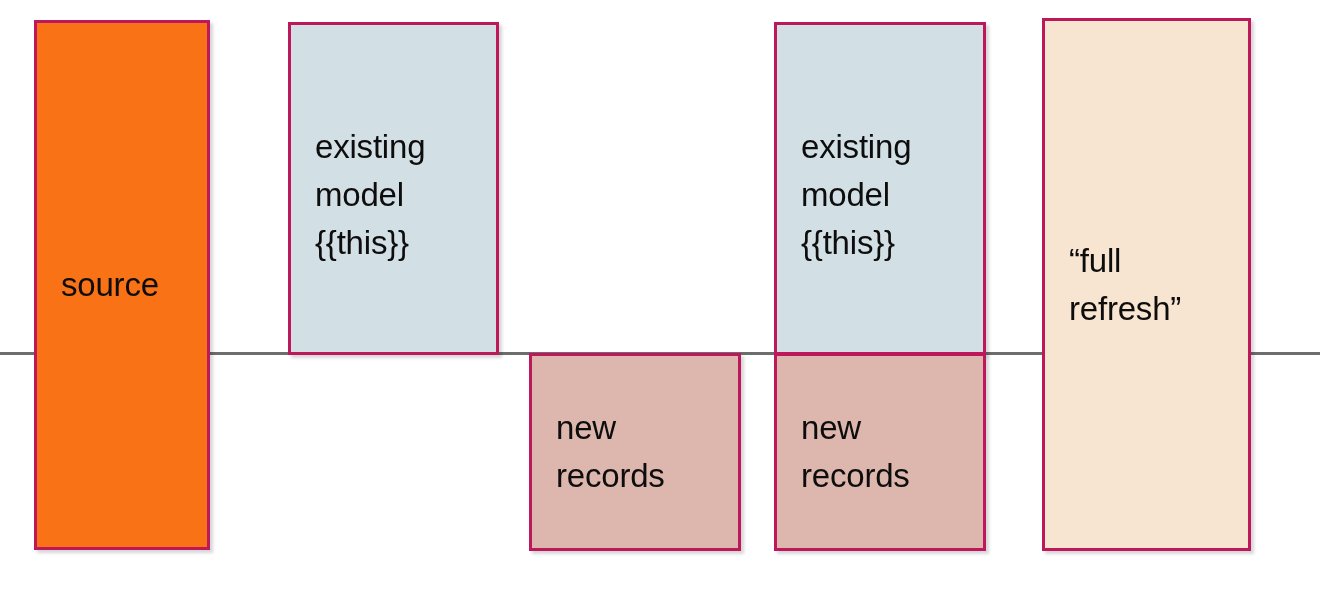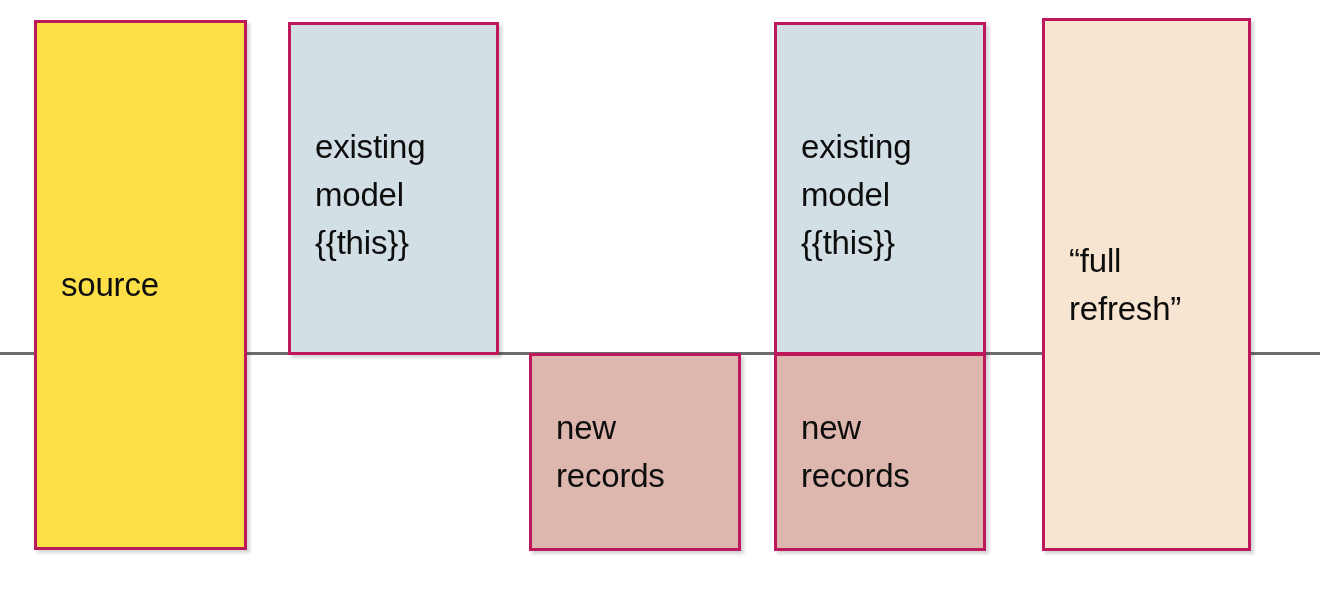--- a/index.html
+++ b/index.html
@@ -50,22 +50,22 @@
   }
 
   
   .label.mid      { top: 50%; transform: translateY(-50%); }
   .label.upper    { top: 98px; }
   .label.lower    { top: 48px; }
 
   
   #block-source {
     left: 34px;  top: 20px;
-    width: 213px; height: 530px;
-    background: #fde047;
+    width: 176px; height: 530px;
+    background: #f97316;
     z-index: 3;
   }
   #block-existing-model-1 {
     left: 288px; top: 22px;
     width: 211px; height: 333px;
     background: #d2dfe4;
     z-index: 3;
   }
   #block-new-records-1 {
     left: 529px; top: 353px;

